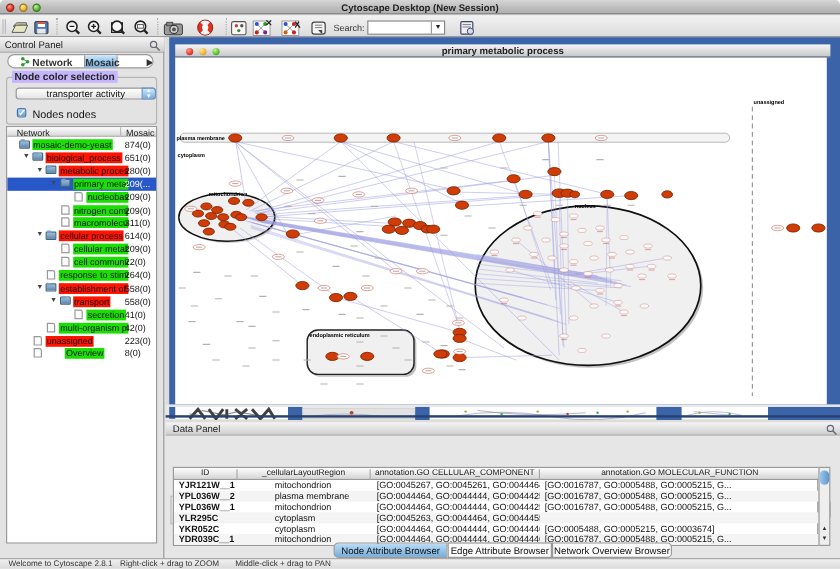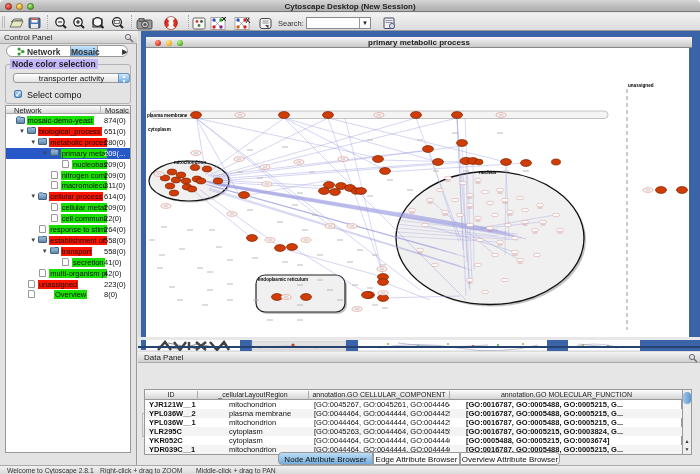--- a/index.html
+++ b/index.html
@@ -108,21 +108,21 @@
 #dpthead { position:absolute; left:0; top:0; width:538px; height:10px;
   background:linear-gradient(#fdfdfd,#d5d5d5); border-bottom:1px solid #999;
   font-size:7px; color:#222; text-align:center; }
 #dpthead div { position:absolute; top:1px; height:9px; border-right:1px solid #aaa;
   white-space:nowrap; overflow:hidden; }
 .drow { position:absolute; left:0; width:538px; height:9.0px; line-height:9.0px;
   white-space:nowrap; color:#111; font-size:7.5px; }
 .drow b { position:absolute; left:4px; font-size:7.5px; width:49px; overflow:hidden; }
 .drow .c2 { position:absolute; left:84px; width:80px; overflow:hidden; }
 .drow .c3 { position:absolute; left:169px; width:136px; overflow:hidden; }
-.drow .c4 { position:absolute; left:321px; width:220px; overflow:hidden;font-weight:bold; }
+.drow .c4 { position:absolute; left:309px; width:220px; overflow:hidden; }
 #dpsb { position:absolute; left:544px; top:37px; width:10px; height:66px;
   background:#eee; border:1px solid #999; }
 #dpsb .thumb { position:absolute; left:0px; top:2px; width:8px; height:12px;
   background:linear-gradient(90deg,#9ec7ec,#5b96d0); border-radius:4px; }
 #dpsb .ar { position:absolute; left:0; width:8px; height:8px; font-size:5px; text-align:center; color:#333;}
 #dptabs { position:absolute; left:140px; top:100px; height:13px; font-size:8px; color:#111; }
 .dtab { position:absolute; top:0; height:13px; line-height:13px; text-align:center;
   background:#fbfbfb; border:1px solid #999; }
 
 #status { position:absolute; left:0; top:465px; width:700px; height:9px;
@@ -233,21 +233,21 @@
             <circle cx="2" cy="7" r="1.5" fill="#30a030"></circle>
             <path d="M2 2 L6 4.5 L2 7" stroke="#2a8a2a" stroke-width="0.7" fill="none"></path>
           </svg> Network</div>
       <div class="seg mos">Mosaic</div>
       <div class="seg arr">▶</div>
     </div>
     <div id="grpbox"></div>
     <div id="grplbl">Node color selection</div>
     <div id="combo">transporter activity<div class="step">▲<br>▼</div></div>
     <div id="chk">✓</div>
-    <div id="chklbl">Select compo</div>
+    <div id="chklbl">Nodes nodes</div>
     <div id="tree">
       <div id="treehdr">
           <span class="c1">Network</span>
           <span class="c2">Mosaic</span>
         </div>
       <div id="treerows">
           <div class="trow" style="top:9.0px;">
             <span class="fold" style="left:9.5px;"></span>
             <span class="lbl gb" style="left:20.5px;max-width:80.5px;overflow:hidden;white-space:nowrap;display:inline-block;">mosaic-demo-yeast</span>
             <span class="num">874(0)</span>
@@ -753,21 +753,20 @@
           <div class="drow" style="top:28.2px;">
             <b>YPL036W__1</b>
             <span class="c2">mitochondrion</span>
             <span class="c3">[GO:0044464, GO:0044444, GO:0044425, G...</span>
             <span class="c4">[GO:0016787, GO:0005488, GO:0005215, G...</span>
           </div>
           <div class="drow" style="top:37.2px;background:#f4f4f4;">
             <b>YLR295C</b>
             <span class="c2">cytoplasm</span>
             <span class="c3">[GO:0045263, GO:0044464, GO:0044455, G...</span>
-            <span class="c4">[GO:0016787, GO:0005215, GO:0003824, G...</span>
           </div>
           <div class="drow" style="top:46.2px;">
             <b>YKR052C</b>
             <span class="c2">cytoplasm</span>
             <span class="c3">[GO:0044464, GO:0044444, GO:0044446, G...</span>
             <span class="c4">[GO:0005488, GO:0005215, GO:0003674]</span>
           </div>
           <div class="drow" style="top:55.2px;background:#f4f4f4;">
             <b>YDR039C__1</b>
             <span class="c2">mitochondrion</span>
@@ -777,21 +776,21 @@
         </div>
     </div>
     <div id="dpsb">
       <div class="thumb"></div>
       <div class="ar" style="bottom:8px;">▲</div>
       <div class="ar" style="bottom:0px;">▼</div>
     </div>
     <div id="dptabs">
         <div class="dtab" style="left:0px;width:95px;background:linear-gradient(#bcdcf4,#74aede);border-radius:4px 0 0 4px;">Node Attribute Browser</div>
         <div class="dtab" style="left:95px;width:87px;border-radius:0;">Edge Attribute Browser</div>
-        <div class="dtab" style="left:182px;width:100px;border-radius:0 4px 4px 0;">Overview Attribute Browser</div>
+        <div class="dtab" style="left:182px;width:100px;border-radius:0 4px 4px 0;">Network Overview Browser</div>
       </div>
   </div>
 
   <div id="status">
     <span style="left:7px;">Welcome to Cytoscape 2.8.1</span>
     <span style="left:100px;">Right-click + drag to ZOOM</span>
     <span style="left:196px;">Middle-click + drag to PAN</span>
   </div>
 </div>
 

